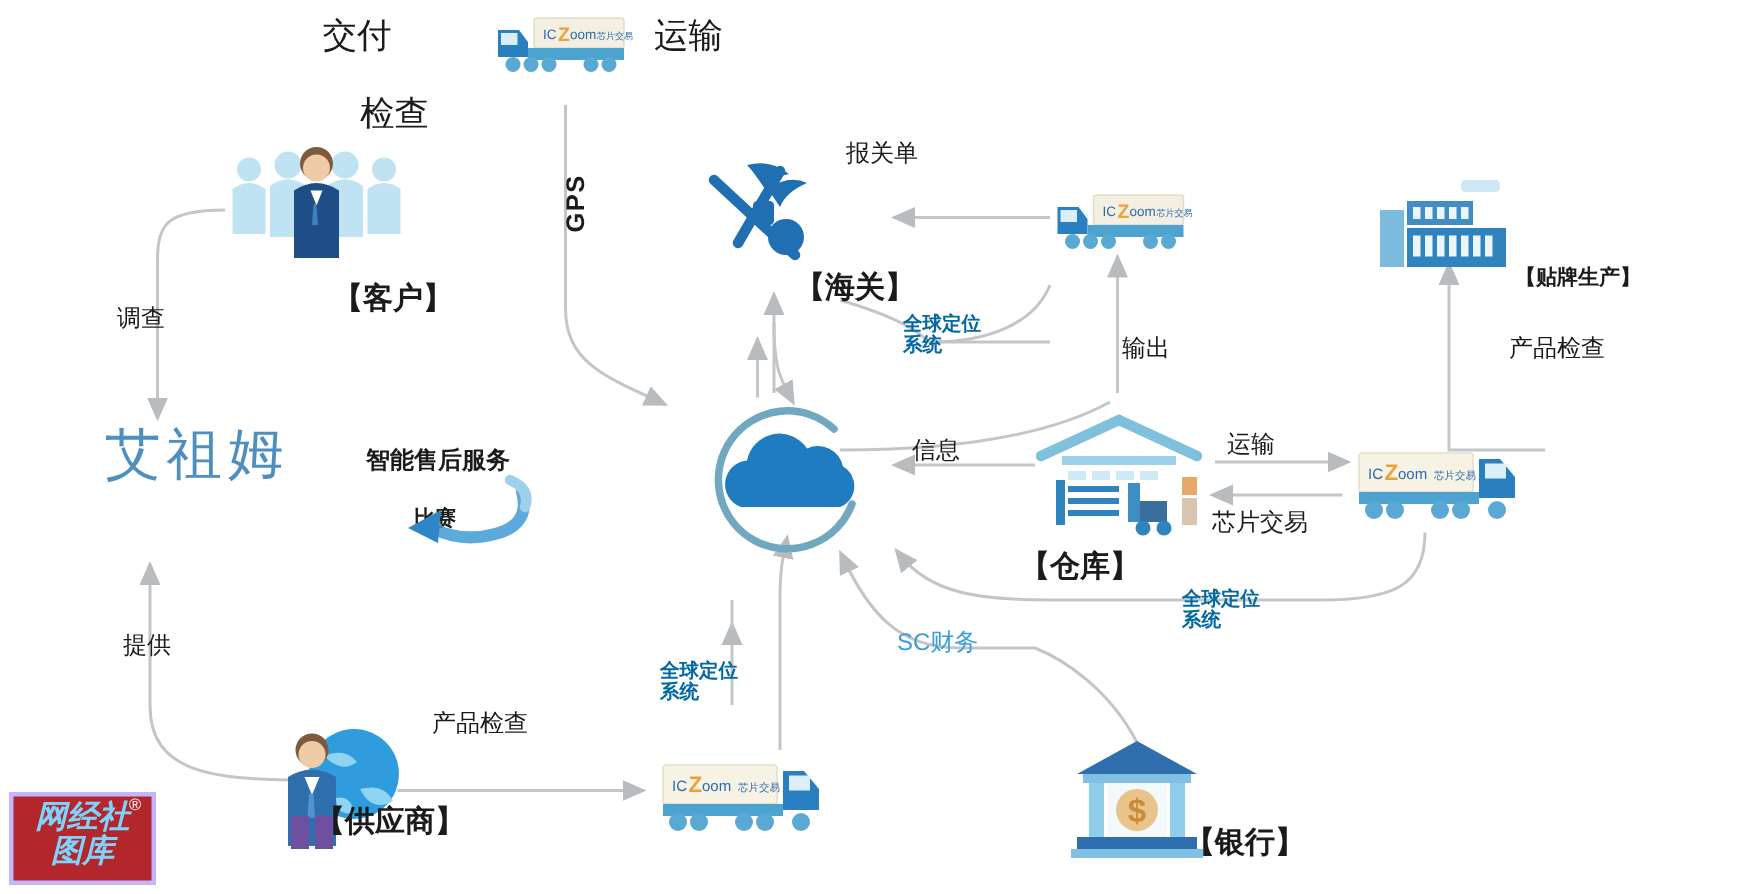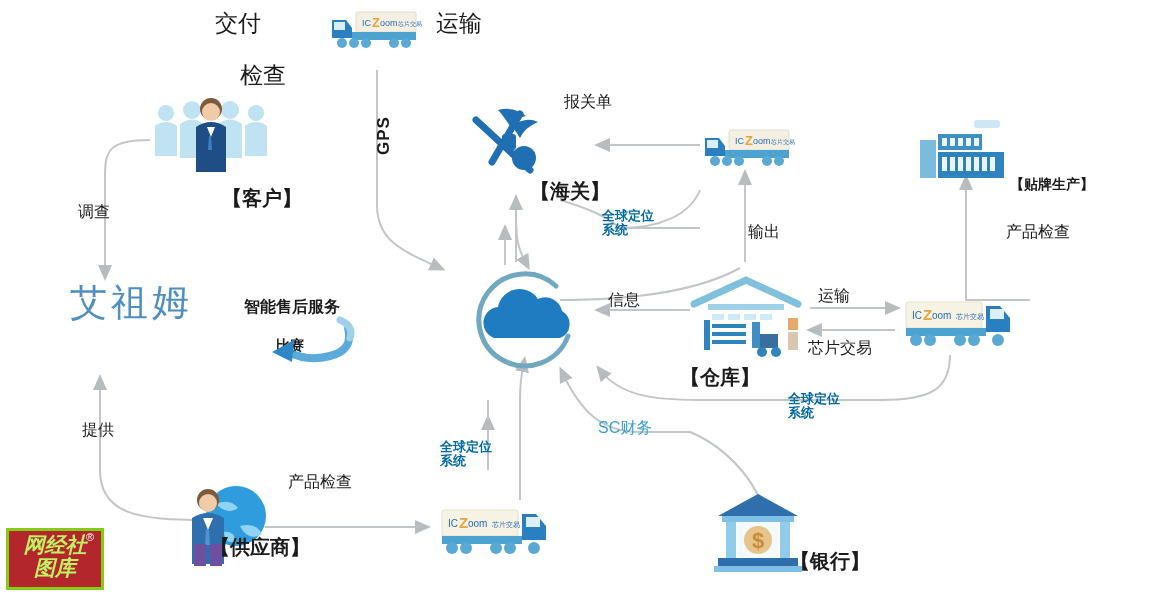--- a/index.html
+++ b/index.html
@@ -11,21 +11,21 @@
   .lbl.big{font-size:23px;}
   .lbl.mid{font-size:16px;}
   .lbl.brk{font-size:20px;font-weight:600;}
   .lbl.sm{font-size:13px;font-weight:700;color:#0369a1;line-height:1.05;white-space:normal;}
   .lbl.tiny{font-size:12px;font-weight:700;}
   .lbl.blue{color:#3a9fd4;}
   .lbl.gray{color:#8a9095;}
   .lbl.rot{transform:rotate(-90deg);transform-origin:left top;font-size:17px;font-weight:700;letter-spacing:1px;}
   .logo-blue{font-size:37px;color:#4f8fbf;letter-spacing:4px;}
   .logo-dark{font-size:23px;color:#3b3b3b;font-weight:800;letter-spacing:2px;}
-  .wm{position:absolute;border:3px solid #84cc16;background:#b3262b;color:#bef264;
+  .wm{position:absolute;border:3px solid #c4b5fd;background:#b3262b;color:#7dd3fc;
       width:98px;height:62px;box-sizing:border-box;padding:3px 0 0 0;text-align:center;}
   .wm b{display:block;font-size:21px;line-height:1.08;font-style:italic;font-weight:700;}
   svg{overflow:visible;}
 </style>
 </head>
 <body>
 
 <div id="stage">
 
   <svg id="wires" viewBox="0 0 1170 596">

